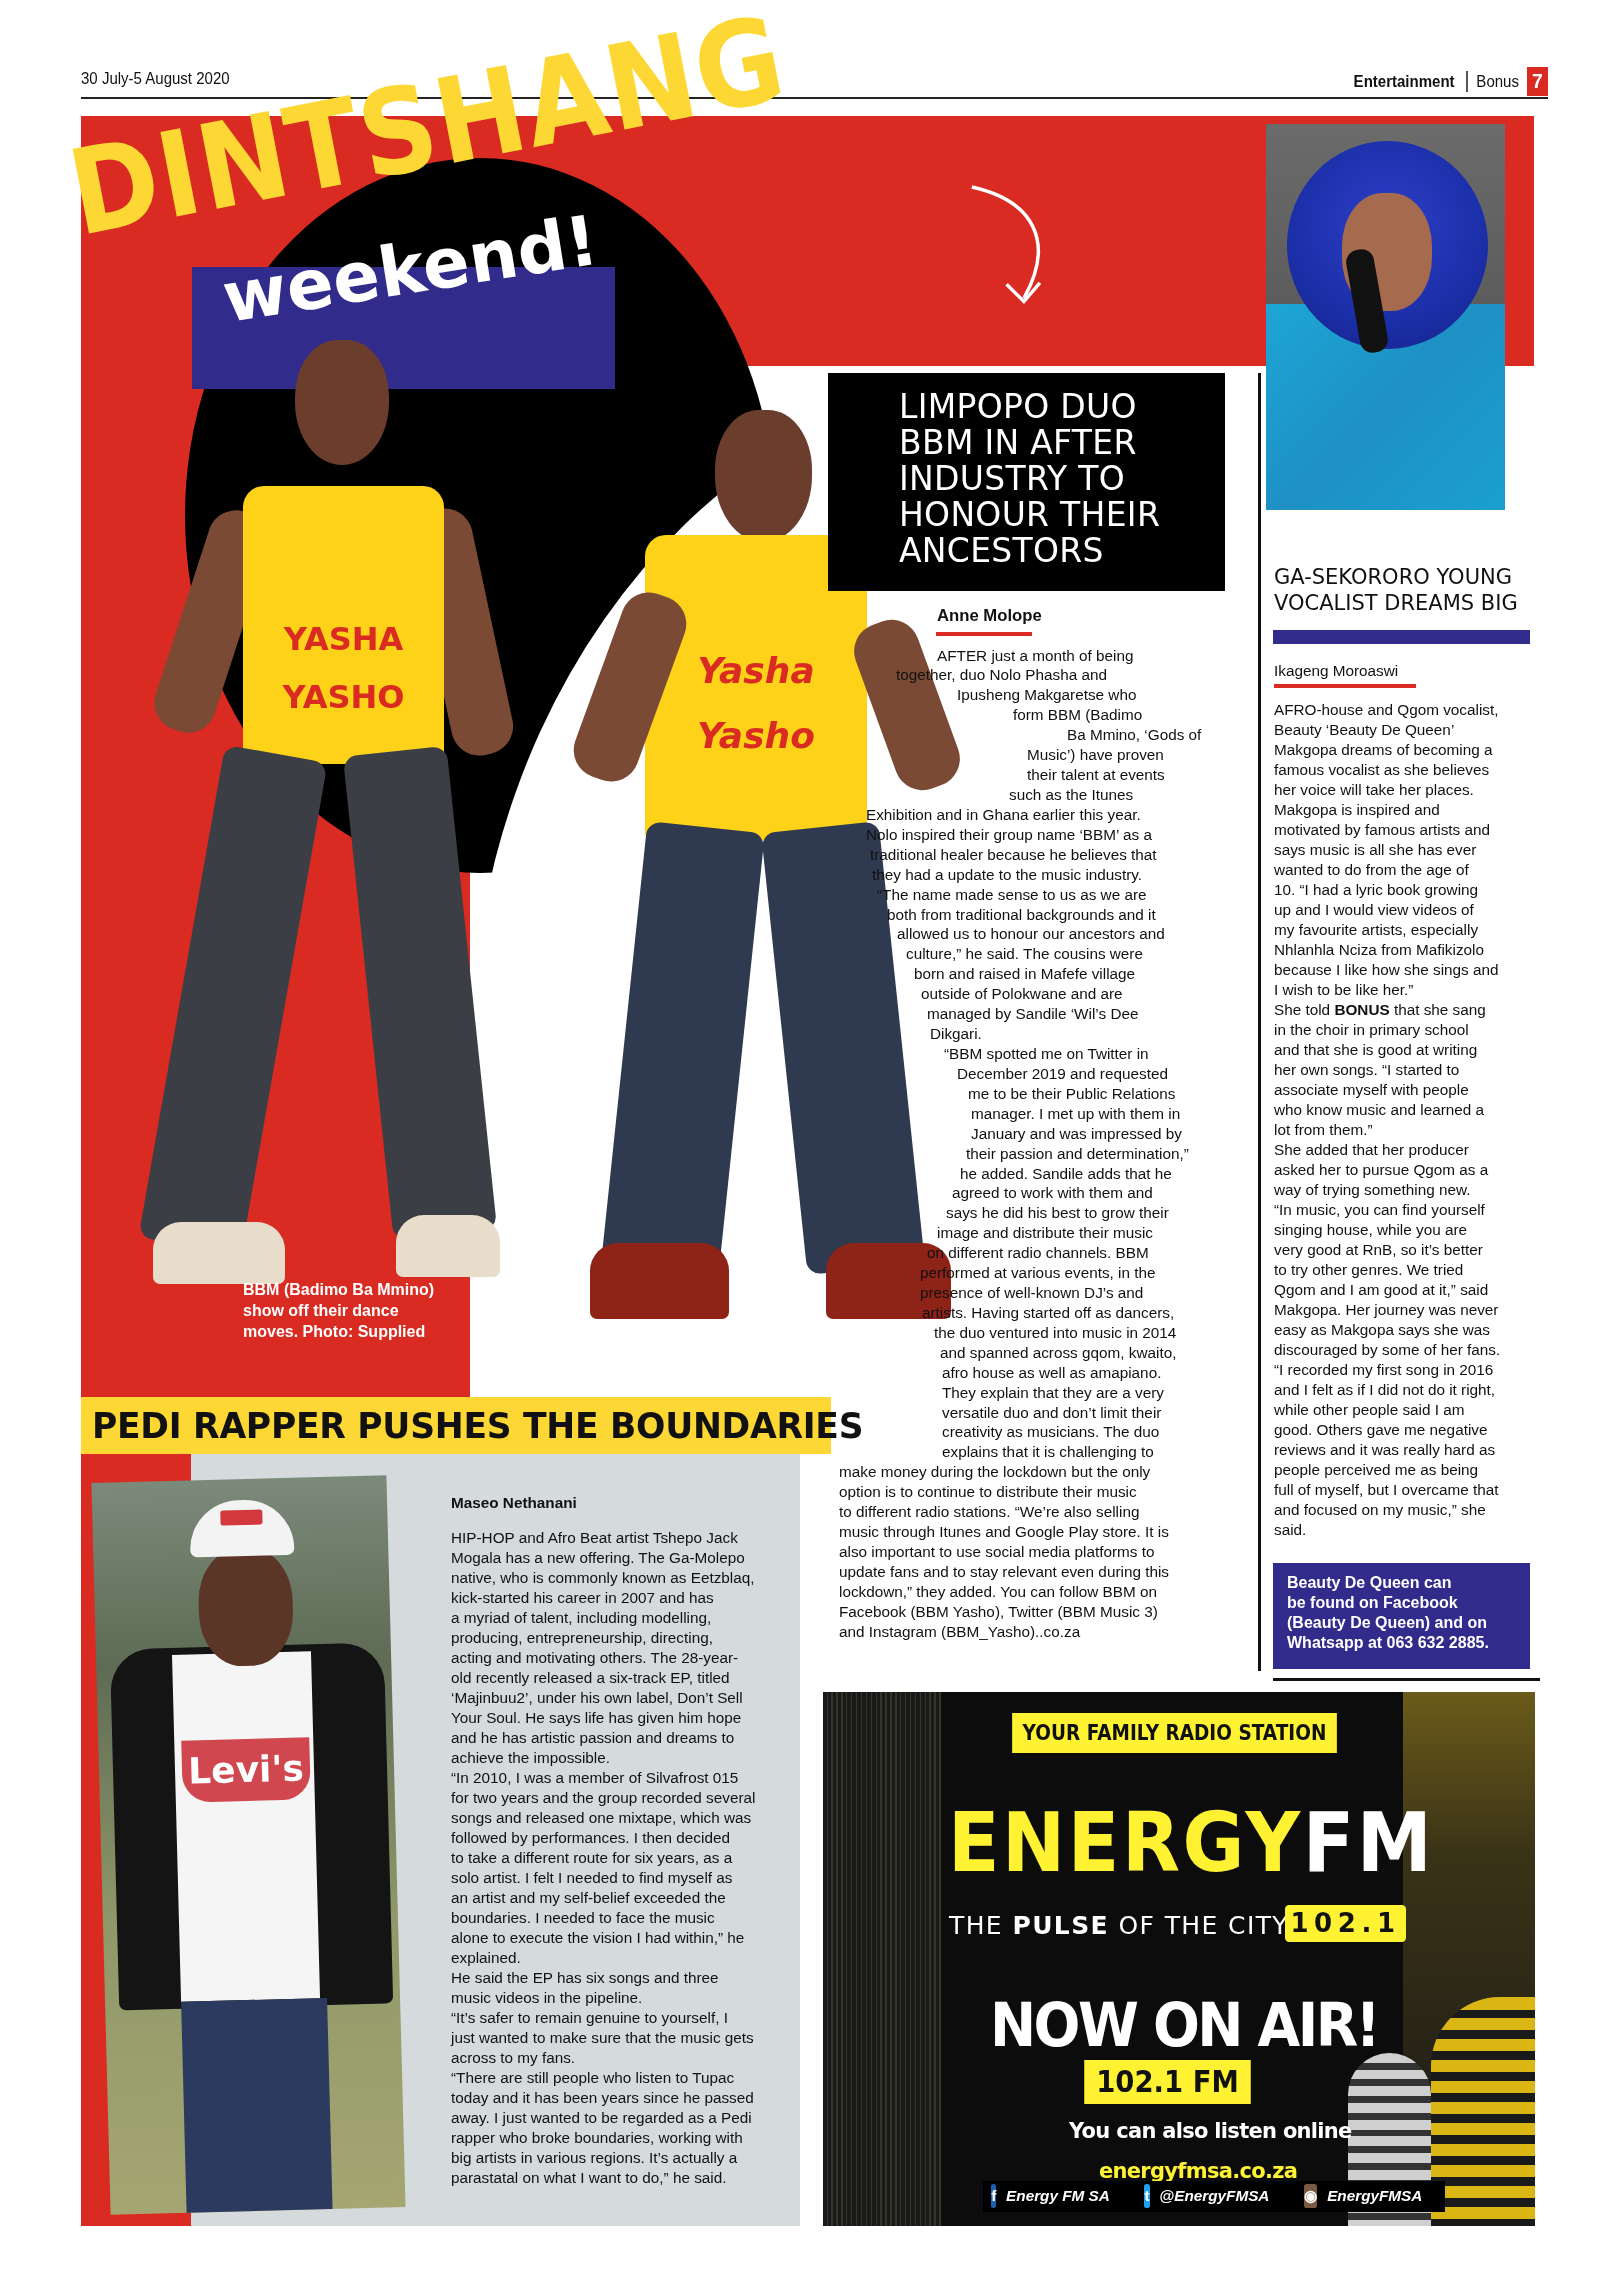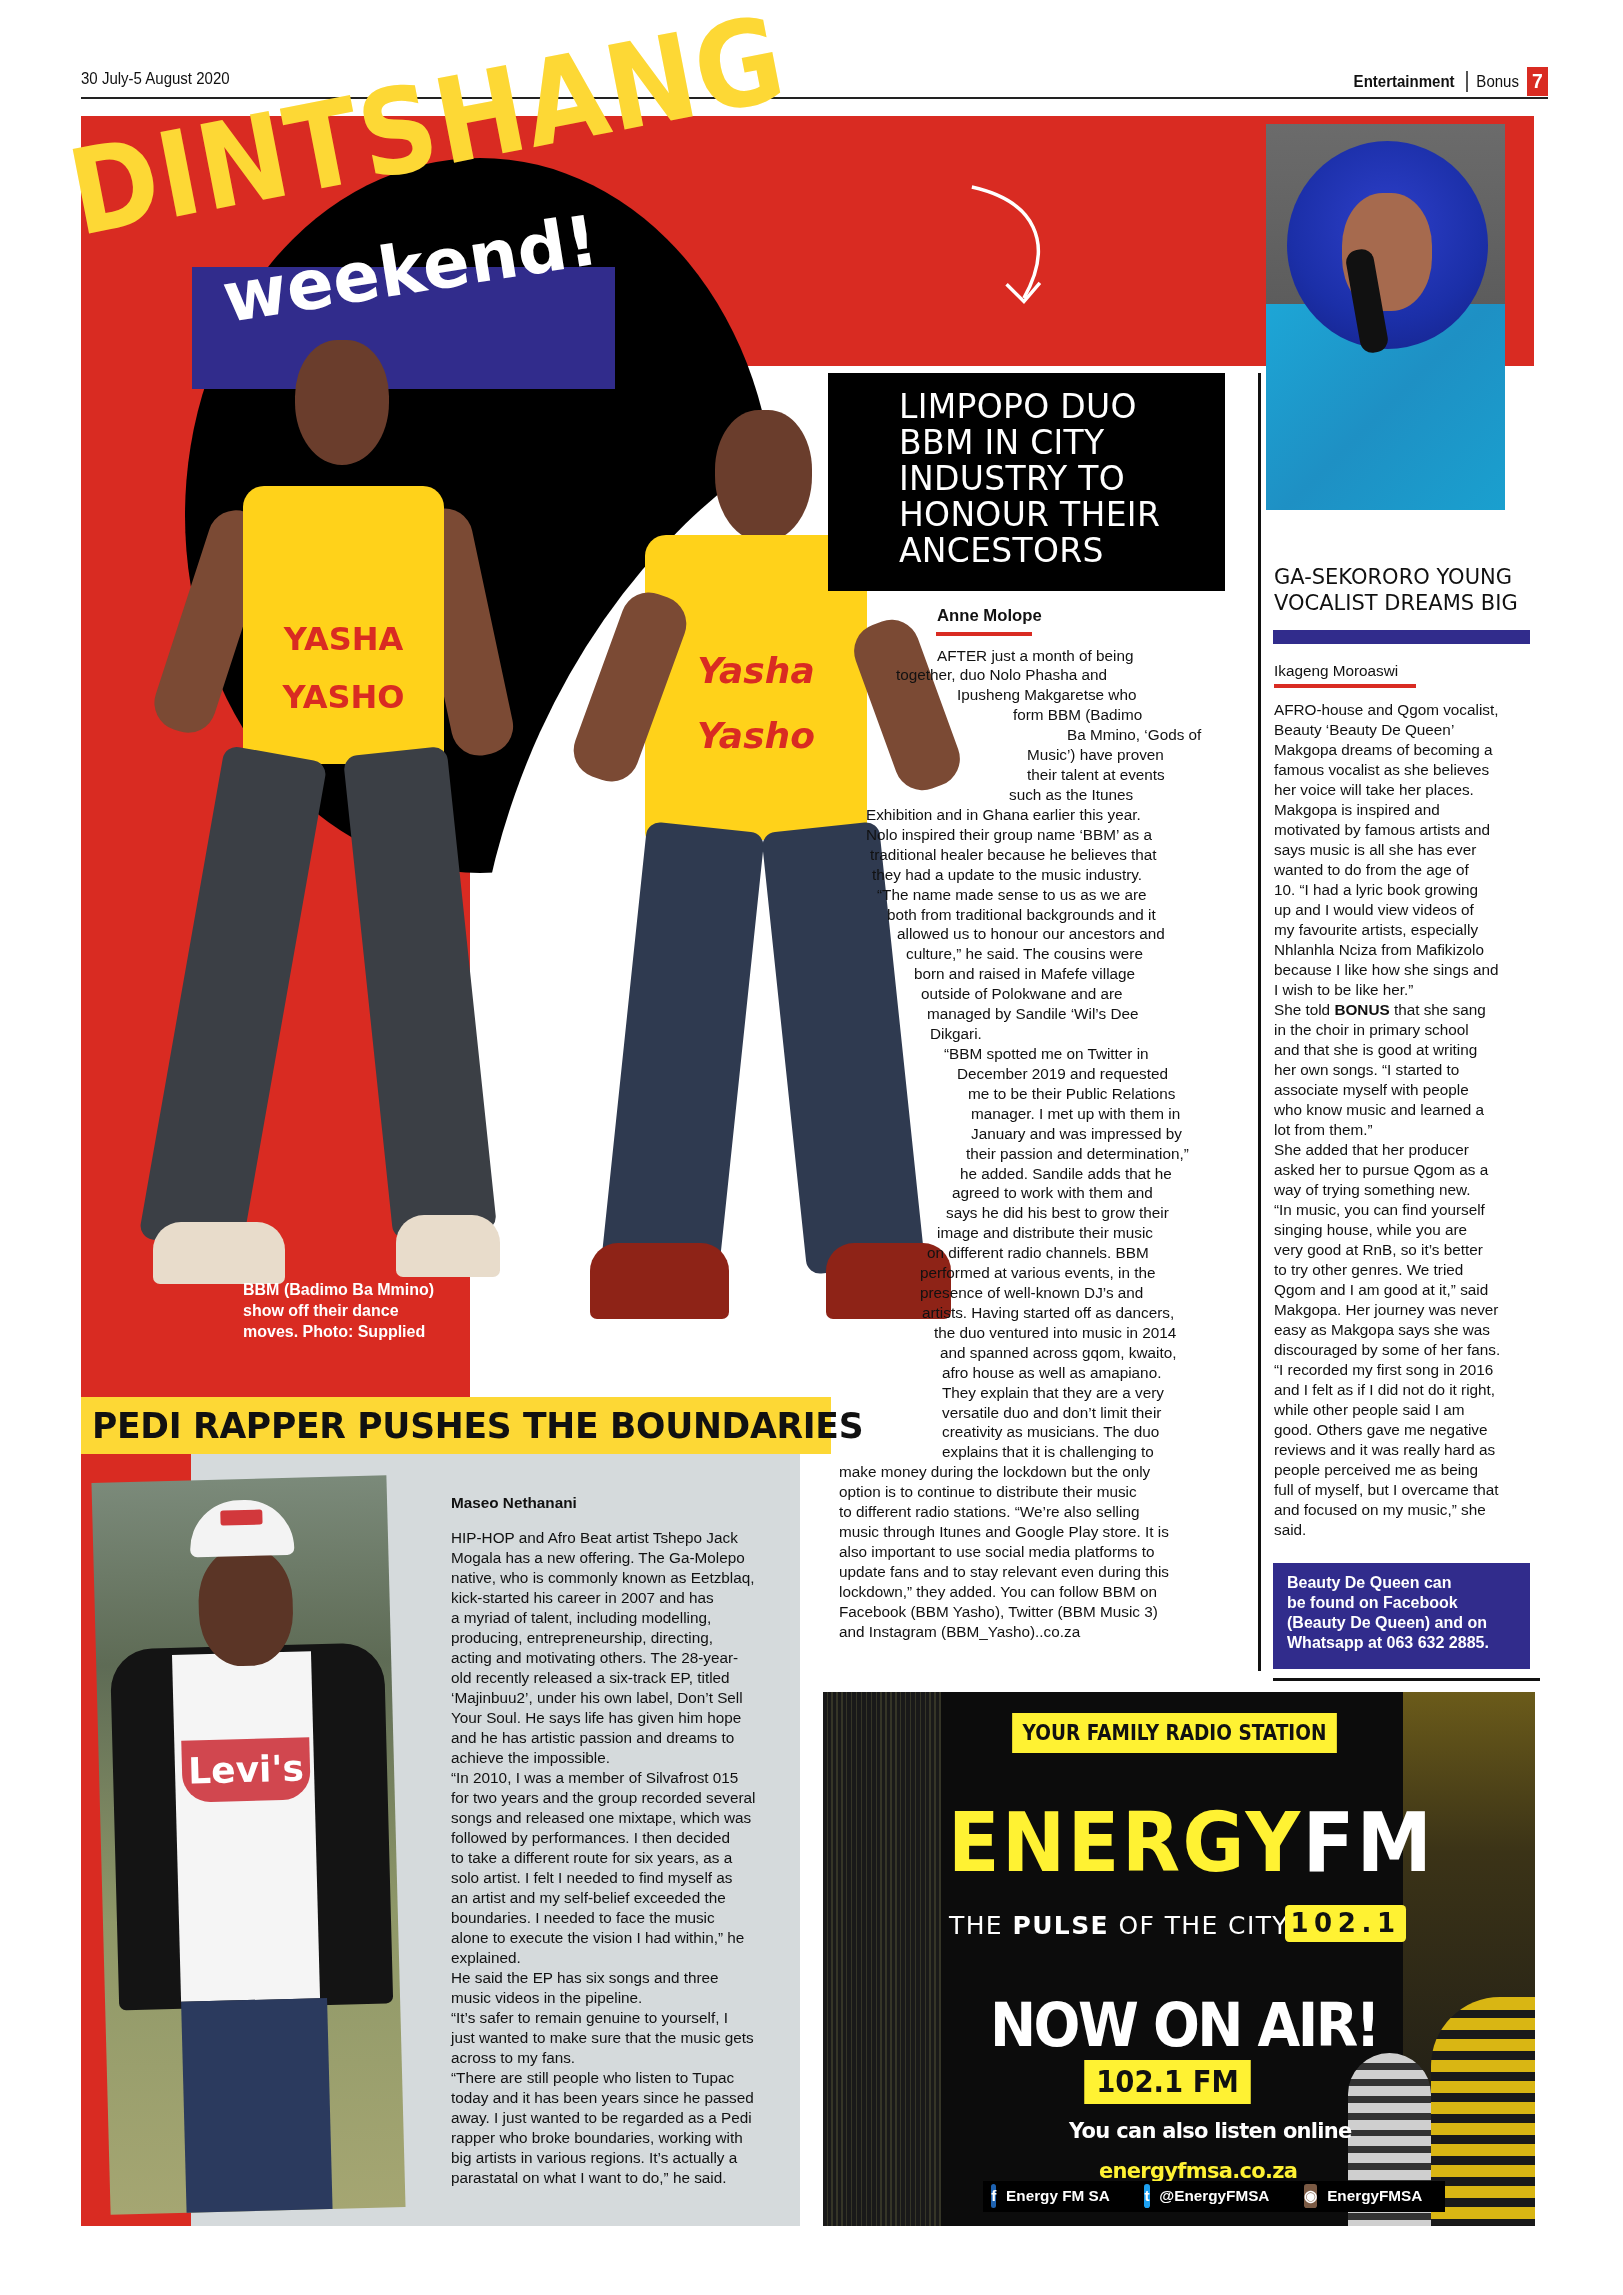--- a/index.html
+++ b/index.html
@@ -93,21 +93,21 @@
   .ad-freq-chip { position: absolute; left: 462px; top: 213px; width: 121px; height: 37px; background: #fff233; color: #111; font-weight: bold; font-family: "DejaVu Sans", sans-serif; font-size: 26px; border-radius: 4.2px; text-align: center; line-height: 37px; letter-spacing: 5.6px; }
   .ad-onair { position: absolute; left: 167px; top: 298px; font-family: "DejaVu Sans", sans-serif; font-weight: bold; font-size: 60px; color: #fff; white-space: nowrap; letter-spacing: -2.8px; transform: scaleX(0.92); transform-origin: left; }
   .ad-fm-box { position: absolute; left: 252px; top: 368px; width: 185px; height: 44px; background: #fff233; color: #111; font-weight: bold; font-family: "DejaVu Sans", sans-serif; font-size: 30.5px; line-height: 44px; text-align: center; transform: scaleX(0.9); }
   .ad-listen { position: absolute; left: 246px; top: 427px; font-family: "DejaVu Sans", sans-serif; font-weight: bold; font-size: 21px; color: #fff; letter-spacing: -0.7px; white-space: nowrap; }
   .ad-url { position: absolute; left: 276px; top: 467px; font-family: "DejaVu Sans", sans-serif; font-weight: bold; font-size: 21px; color: #fff233; letter-spacing: -0.7px; white-space: nowrap; text-align: center; }
   .ad-social { position: absolute; left: 160px; top: 489px; height: 30.5px; width: 462px; background: #000; display: flex; align-items: center; gap: 9.7px; padding-left: 8.3px; }
   .ad-social .ico { width: 19.4px; height: 23.6px; display: flex; align-items: center; justify-content: center; color: #fff; font-weight: bold; font-size: 15.3px; border-radius: 2.8px; }
   .ad-social .fb { background: #1e62b0; }
   .ad-social .tw { background: #1da1f2; }
   .ad-social .ig { background: #7b5a44; }
-  .ad-social .lbl { color: #fff; font-size: 15.3px; font-weight: bold; margin-right: 25px; white-space: nowrap; }
+  .ad-social .lbl { color: #fff; font-size: 15.3px; font-weight: bold; margin-right: 25px; white-space: nowrap; font-style: italic; }
 </style>
 </head>
 <body>
 
 <div class="hdr-date">30 July-5 August 2020</div>
 <div class="hdr-right">
   <span class="hdr-section">Entertainment</span>
   <span class="hdr-sep"></span>
   <span class="hdr-sub">Bonus</span>
   <span class="hdr-page">7</span>
@@ -158,21 +158,21 @@
   <div class="leg" style="left:236px;top:416px;width:118px;height:444px;transform:rotate(-6deg);background:#2f3a50;"></div>
   <div class="shoe" style="left:42px;top:833px;width:139px;height:76px;background:#8e2317;"></div>
   <div class="shoe" style="left:278px;top:833px;width:125px;height:76px;background:#8e2317;"></div>
 </div>
 
 <div class="caption-photo" style="white-space: normal;">BBM (Badimo Ba Mmino) show off their dance moves. Photo: Supplied</div>
 
 <div class="headline-box"></div>
 <div class="headline-text">
   <div>LIMPOPO DUO</div>
-  <div>BBM IN CITY</div>
+  <div>BBM IN AFTER</div>
   <div>INDUSTRY TO</div>
   <div>HONOUR THEIR</div>
   <div>ANCESTORS</div>
 </div>
 <div class="byline-anne">Anne Molope</div>
 <div class="byline-anne-ul"></div>
 
 <div id="main-body">
     <div class="article-main" style="left: 937px; top: 646px;">AFTER just a month of being</div>
     <div class="article-main" style="left: 896px; top: 665px; text-align: center;">together, duo Nolo Phasha and</div>

